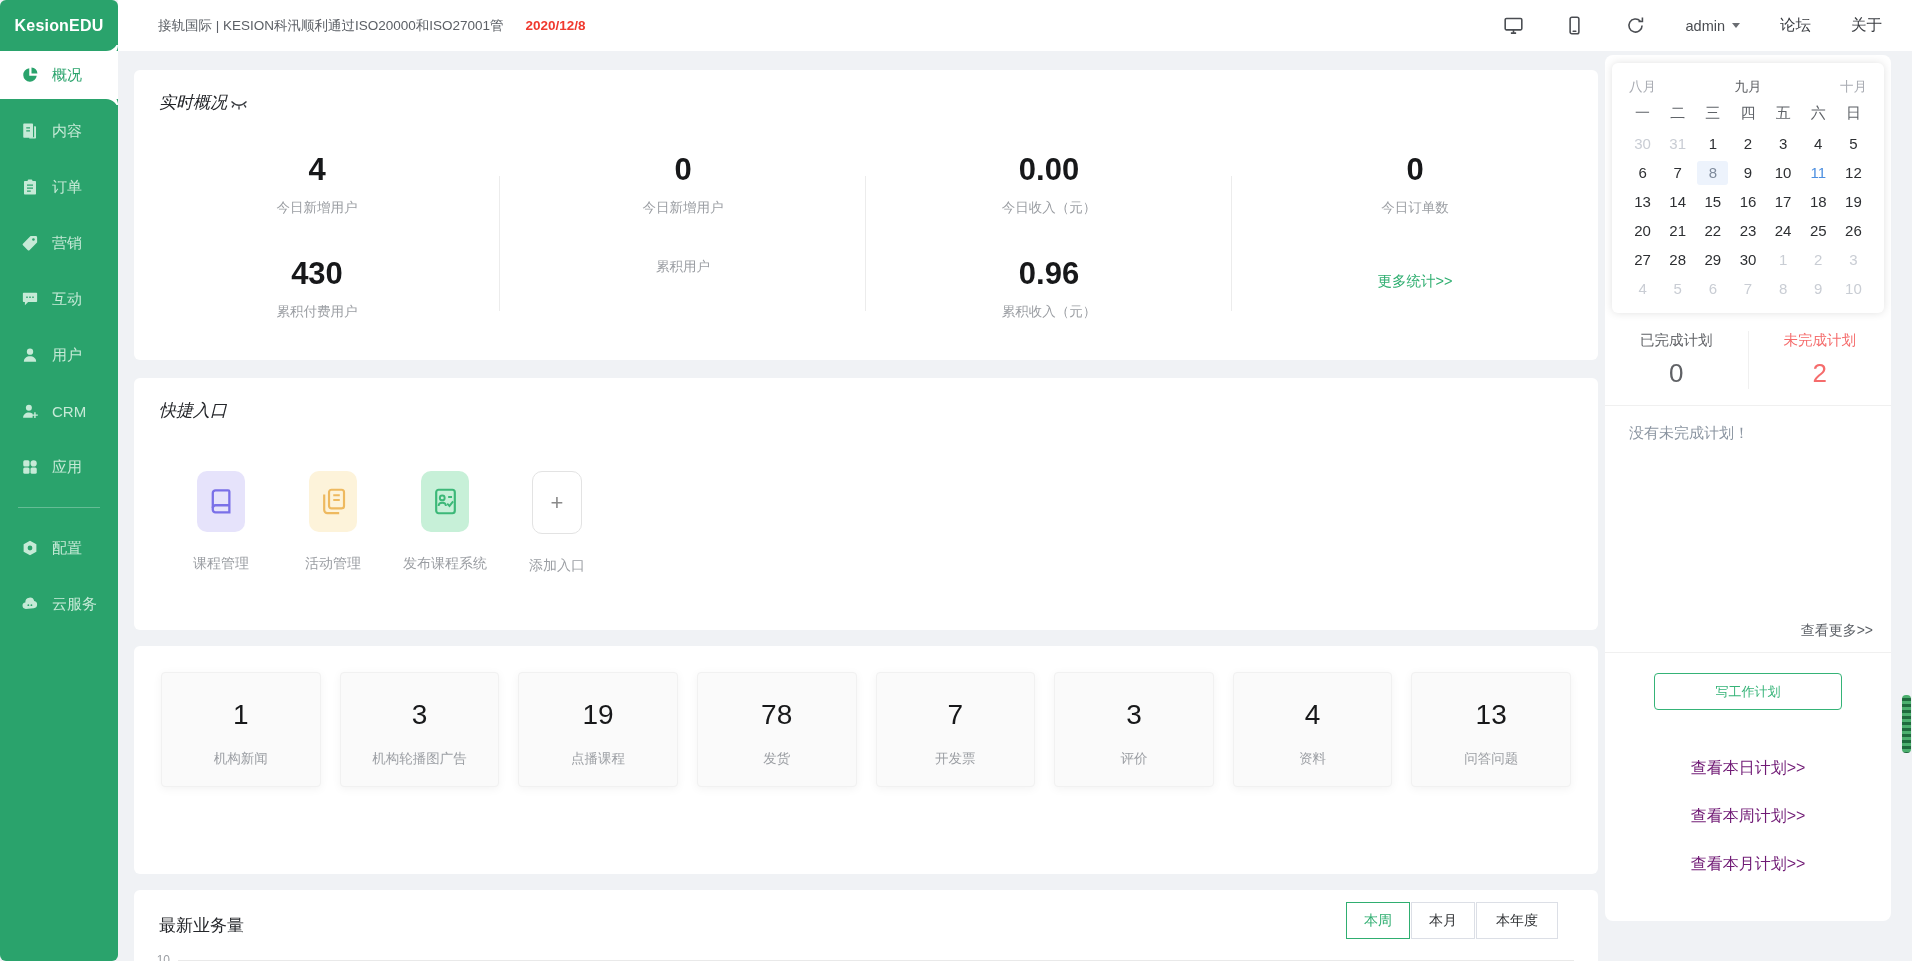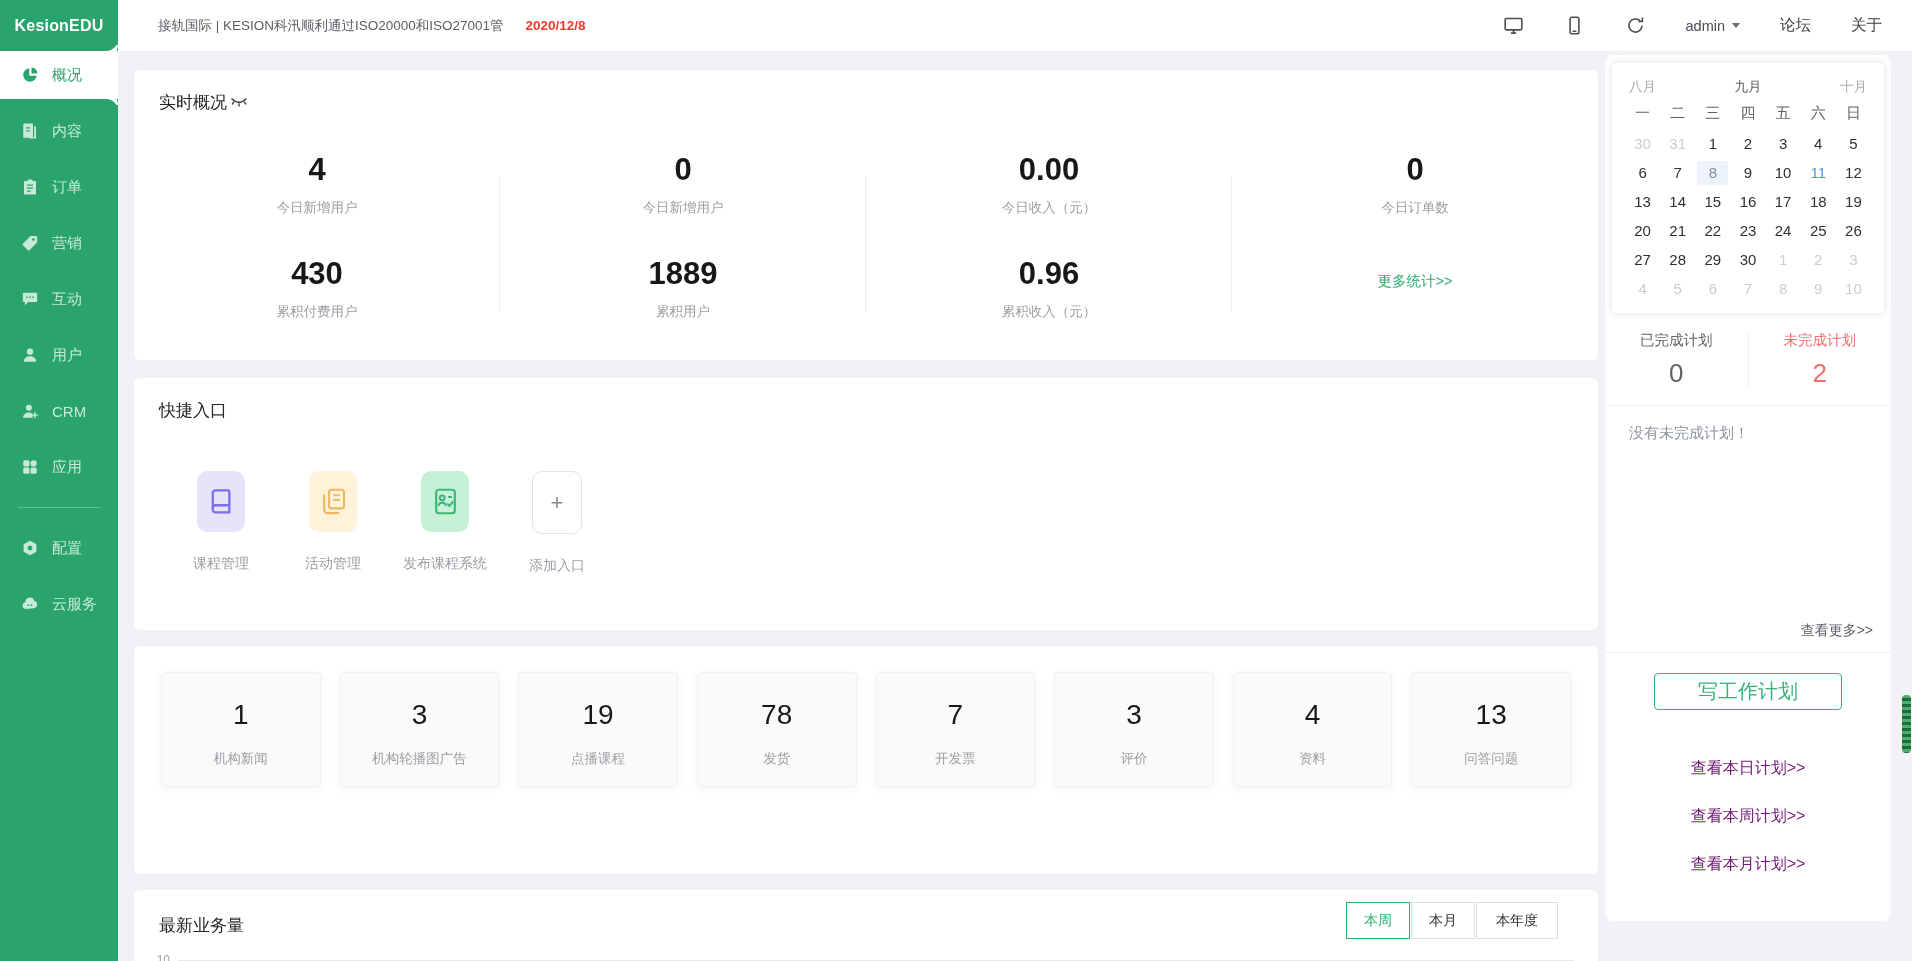--- a/index.html
+++ b/index.html
@@ -1,20 +1,20 @@
 <!DOCTYPE html>
 <html><head>
 <meta charset="utf-8">
 <style>
   html,body{margin:0;padding:0;overflow:hidden;}
   body{width:1912px;height:961px;position:relative;background:#f0f2f5;
        font-family:"Liberation Sans","DejaVu Sans",sans-serif;color:#303133;}
 
   
-  .sidebar{position:absolute;left:0;top:0;width:118px;height:961px;background:#2aa36c;z-index:6;}
+  .sidebar{position:absolute;left:0;top:0;width:118px;height:961px;background:#2aa36c;z-index:6;border-radius:6px;}
   .logo{height:51px;display:flex;align-items:center;justify-content:center;
         color:#fff;font-weight:bold;font-size:16px;letter-spacing:.2px;}
   .menu{margin-top:0;}
   .menu-item{height:48px;display:flex;align-items:center;padding-left:21px;gap:13px;
              color:#c6ead7;font-size:15px;margin-bottom:8px;cursor:pointer;position:relative;}
   .menu-item .mi{width:18px;height:18px;flex:0 0 18px;display:flex;}
   .menu-item.active{background:#fff;color:#2aa36c;}
   .menu-item.active::before,.menu-item.active::after{content:"";position:absolute;right:0;width:12px;height:12px;}
   .menu-item.active::before{top:-12px;border-bottom-right-radius:12px;box-shadow:0 6px 0 0 #fff;}
   .menu-item.active::after{bottom:-12px;border-top-right-radius:12px;box-shadow:0 -6px 0 0 #fff;}
@@ -27,21 +27,21 @@
   .ticker .date{color:#f0392e;margin-left:18px;font-weight:bold;}
   .top-right{margin-left:auto;display:flex;align-items:center;gap:40px;padding-right:30px;color:#4a4d52;}
   .top-ic{width:21px;height:21px;display:flex;cursor:pointer;color:#4a4d52;}
   .admin{display:flex;align-items:center;gap:7px;font-size:14.5px;cursor:pointer;}
   .caret{width:0;height:0;border-left:4.5px solid transparent;border-right:4.5px solid transparent;
          border-top:5.5px solid #6a6d72;}
   .top-link{font-size:15.5px;cursor:pointer;color:#3a3d42;}
 
   
   .card{position:absolute;left:134px;width:1464px;background:#fff;border-radius:6px;}
-  .card-title{font-size:17px;color:#24262a;padding:21px 0 0 25px;display:flex;align-items:flex-start;gap:2px;}
+  .card-title{font-size:17px;color:#24262a;padding:21px 0 0 25px;display:flex;align-items:flex-end;gap:2px;font-style:italic;}
   .eye{width:20px;height:20px;color:#3a3d42;display:flex;cursor:pointer;}
 
   #card-stats{top:70px;height:290px;}
   .stats-grid{display:grid;grid-template-columns:repeat(4,1fr);margin-top:26px;}
   .stat-col{position:relative;text-align:center;}
   .stat-col:not(:last-child)::after{content:"";position:absolute;right:0;top:36px;bottom:10px;width:1px;background:#ececec;}
   .stat-val{font-size:31px;font-weight:bold;color:#17181a;line-height:1;}
   .stat-lab{font-size:13.5px;color:#9b9ea3;margin-top:14px;}
   .stat-top{margin-top:14px;}
   .stat-bottom{margin-top:41px;}
@@ -91,21 +91,21 @@
   .plan-cell{flex:1;text-align:center;}
   .plan-cell.left{border-right:1px solid #f0f0f0;}
   .plan-lab{font-size:14.5px;color:#606266;}
   .plan-val{font-size:26px;color:#606266;margin-top:8px;}
   .plan-cell.danger .plan-lab,.plan-cell.danger .plan-val{color:#f56c6c;}
   .empty-msg{padding:18px 24px;font-size:15px;color:#8b95a1;}
   .rp-spacer{flex:1;}
   .view-more{text-align:right;padding:0 18px 12px 0;font-size:14px;color:#5c6066;cursor:pointer;}
   .rp-divider{height:1px;background:#f0f0f0;}
   .write-btn{margin:20px auto 0 auto;width:188px;height:37px;border:1px solid #35b377;color:#35b377;background:#fff;
-             border-radius:4px;font-size:20px;display:flex;align-items:center;justify-content:center;cursor:pointer;}
+             border-radius:4px;font-size:13px;display:flex;align-items:center;justify-content:center;cursor:pointer;}
   .plan-links{margin-top:48px;display:flex;flex-direction:column;gap:27px;align-items:center;
               font-size:16px;color:#701a75;padding-bottom:46px;}
   .plan-link{cursor:pointer;}
 
   .scroll-thumb{position:absolute;right:1px;top:695px;width:9px;height:58px;border-radius:4px;cursor:pointer;
        background:repeating-linear-gradient(180deg,#4caf6e 0 3px,#1f6b3d 3px 6px);z-index:9;}
 </style>
 </head>
 <body>
 
@@ -261,21 +261,20 @@
           <div class="stat-val">430</div>
           <div class="stat-lab">累积付费用户</div>
         </div>
       </div>
       <div class="stat-col">
         <div class="stat-top">
           <div class="stat-val">0</div>
           <div class="stat-lab">今日新增用户</div>
         </div>
         <div class="stat-bottom">
-          <div class="stat-val">1889</div>
           <div class="stat-lab">累积用户</div>
         </div>
       </div>
       <div class="stat-col">
         <div class="stat-top">
           <div class="stat-val">0.00</div>
           <div class="stat-lab">今日收入（元）</div>
         </div>
         <div class="stat-bottom">
           <div class="stat-val">0.96</div>

